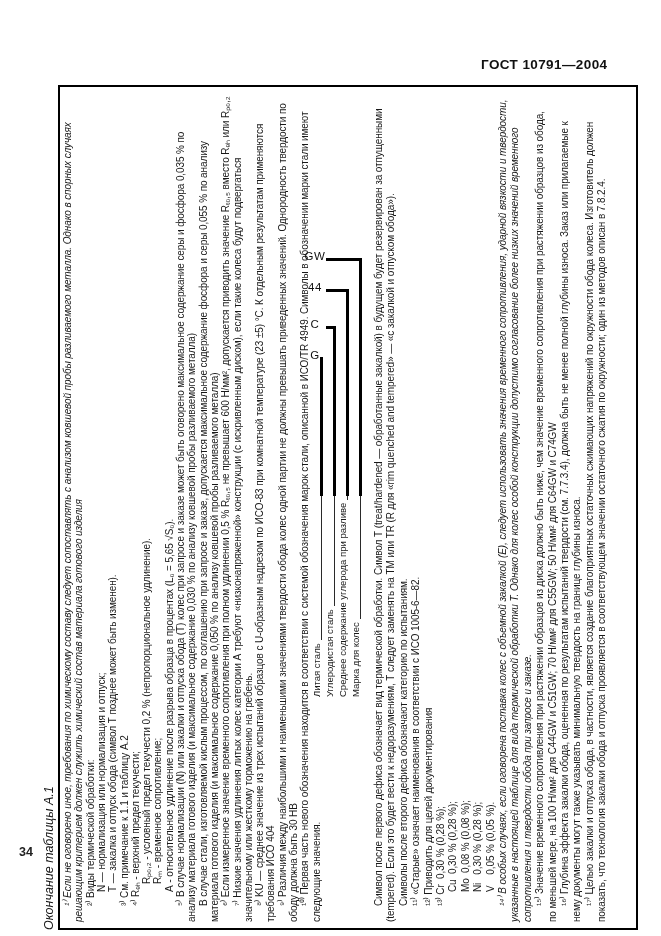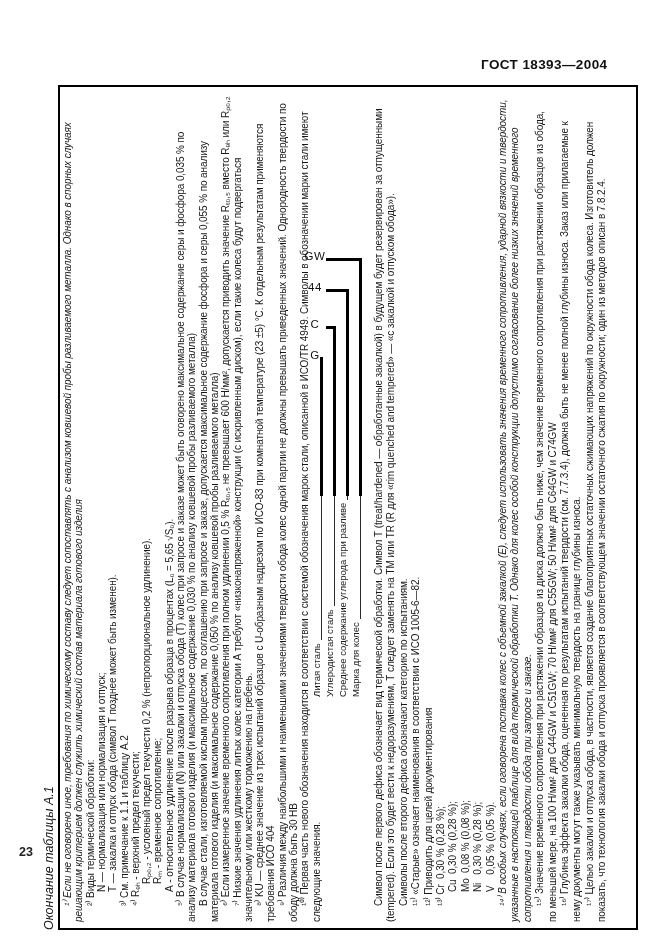--- a/index.html
+++ b/index.html
@@ -22,22 +22,22 @@
   .lthick{position:absolute;height:2.5px;background:#000;}
   .lriser{position:absolute;width:2.5px;background:#000;}
   .token{position:absolute;width:22px;height:20px;font-size:11.5px;color:#111;
          text-align:center;transform:rotate(90deg);transform-origin:50% 50%;
          letter-spacing:.5px;}
 </style>
 </head>
 <body>
 
 <div class="sheet">
-  <div class="hdr">ГОСТ 18393—2004</div>
-  <div class="pagenum">23</div>
+  <div class="hdr">ГОСТ 10791—2004</div>
+  <div class="pagenum">34</div>
 
   <div class="land">
     <div class="doc-title">Окончание таблицы А.1</div>
     <div class="tbox">
 
     <div class="fline it" style="top: 2px; left: 22px;">¹⁾ Если не оговорено иное, требования по химическому составу следует сопоставлять с анализом ковшевой пробы разливаемого металла. Однако в спорных случаях</div>
         <div class="fline it" style="top: 13.3px; left: 6px;">решающим критерием должен служить химический состав материала готового изделия</div>
         <div class="fline" style="top: 24.6px; left: 22px;">²⁾ Виды термической обработки:</div>
         <div class="fline" style="top: 35.9px; left: 36px;">N — нормализация или нормализация и отпуск;</div>
         <div class="fline" style="top: 47.2px; left: 36px;">Т — закалка и отпуск обода (символ Т позднее может быть изменен).</div>

